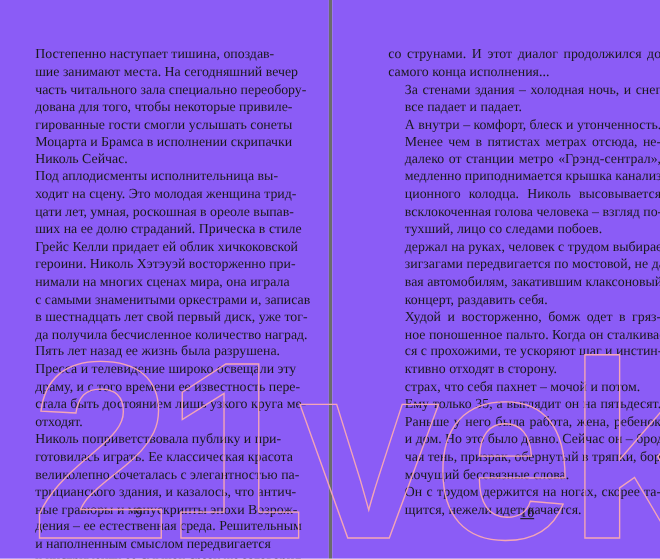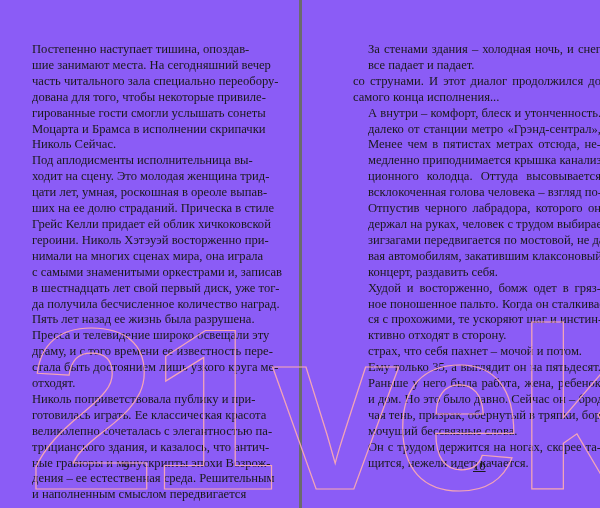--- a/index.html
+++ b/index.html
@@ -86,40 +86,40 @@
         <span class="line">к инструменту ее смычок сразу же заговорил</span>
       </p>
     </div>
     <div class="page-num">9</div>
   </div>
 
   <div class="divider"></div>
 
   <div class="page page-right">
     <div class="text-block">
-      <p class="para">
-        <span class="line">За стенами здания – холодная ночь, и снег</span>
-        <span class="line last">все падает и падает.</span>
-      </p>
       <p class="para cont">
         <span class="line">со струнами. И этот диалог продолжился до</span>
         <span class="line last">самого конца исполнения...</span>
       </p>
       <p class="para">
+        <span class="line">За стенами здания – холодная ночь, и снег</span>
+        <span class="line last">все падает и падает.</span>
+      </p>
+      <p class="para">
         <span class="line">А внутри – комфорт, блеск и утонченность.</span>
       </p>
       <p class="para">
+        <span class="line">Менее чем в пятистах метрах отсюда, не-</span>
         <span class="line">далеко от станции метро «Грэнд-сентрал»,</span>
-        <span class="line">Менее чем в пятистах метрах отсюда, не-</span>
         <span class="line">медленно приподнимается крышка канализа-</span>
-        <span class="line">ционного колодца. Оттуда высовывается</span>
+        <span class="line">ционного колодца. Николь высовывается</span>
         <span class="line">всклокоченная голова человека – взгляд по-</span>
+        <span class="line last">тухший, лицо со следами побоев.</span>
       </p>
       <p class="para">
-        <span class="line">Отпустив черного лабрадора, которого он</span>
         <span class="line">держал на руках, человек с трудом выбирается</span>
         <span class="line">зигзагами передвигается по мостовой, не да-</span>
         <span class="line">вая автомобилям, закатившим клаксоновый</span>
         <span class="line last">концерт, раздавить себя.</span>
       </p>
       <p class="para">
         <span class="line">Худой и восторженно, бомж одет в гряз-</span>
         <span class="line">ное поношенное пальто. Когда он сталкивает-</span>
         <span class="line">ся с прохожими, те ускоряют шаг и инстин-</span>
         <span class="line last">ктивно отходят в сторону.</span>

